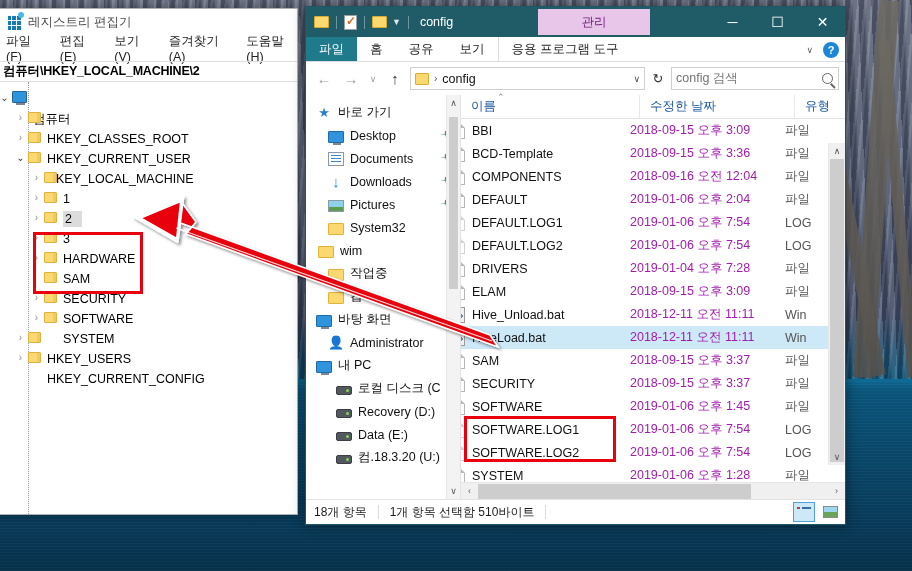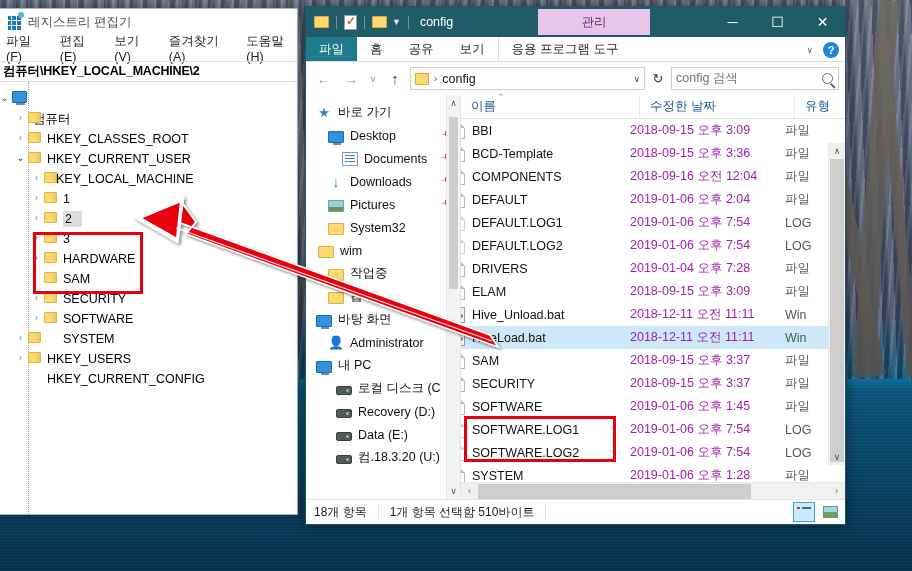--- a/index.html
+++ b/index.html
@@ -465,21 +465,21 @@
       <div id="navpane-rows">
           <div class="nitem" style="padding-left: 10px;">
             <span class="ico star">★</span>
             <span class="txt">바로 가기</span>
           </div>
           <div class="nitem" style="padding-left: 22px;">
             <span class="ico monitor"></span>
             <span class="txt">Desktop</span>
             <span class="pin" style="font-size: 9px;">📌</span>
           </div>
-          <div class="nitem" style="padding-left: 36px; justify-content: flex-end;">
+          <div class="nitem" style="padding-left: 22px; justify-content: flex-end;">
             <span class="ico doc"></span>
             <span class="txt">Documents</span>
             <span class="pin" style="font-size: 9px;">📌</span>
           </div>
           <div class="nitem" style="padding-left: 22px;">
             <span class="ico dl">↓</span>
             <span class="txt">Downloads</span>
             <span class="pin" style="font-size: 9px;">📌</span>
           </div>
           <div class="nitem" style="padding-left: 22px;">

